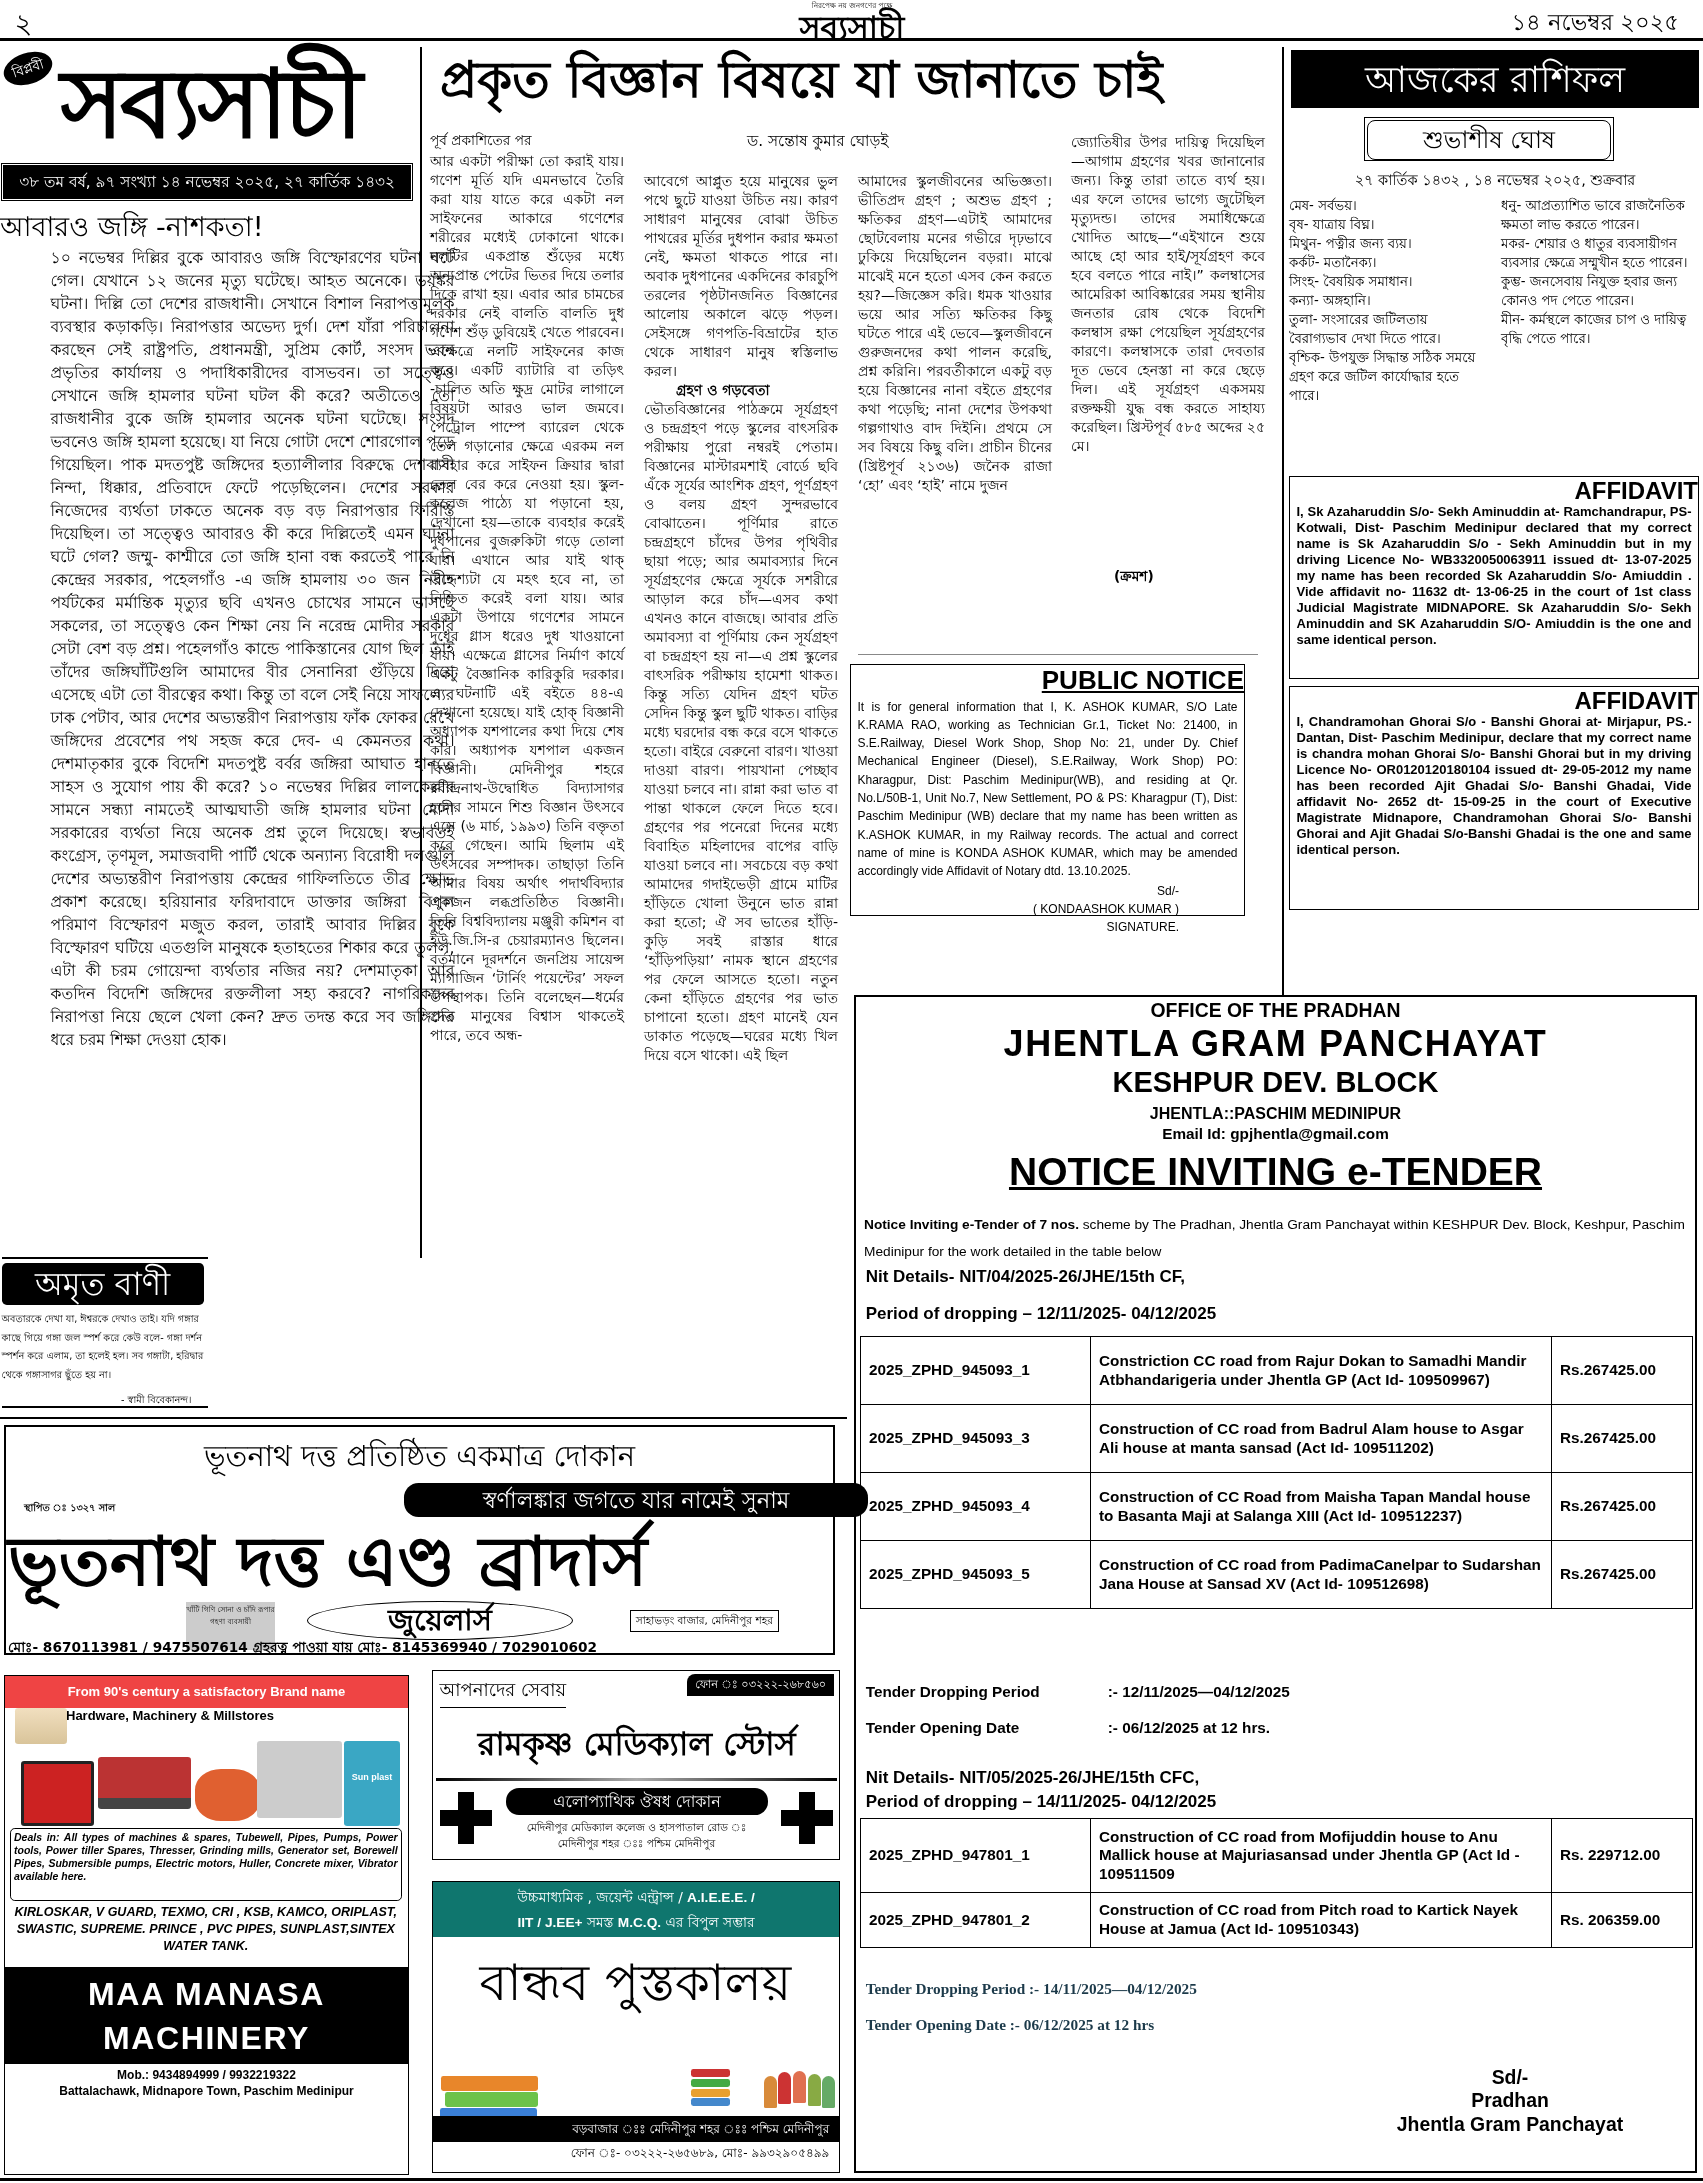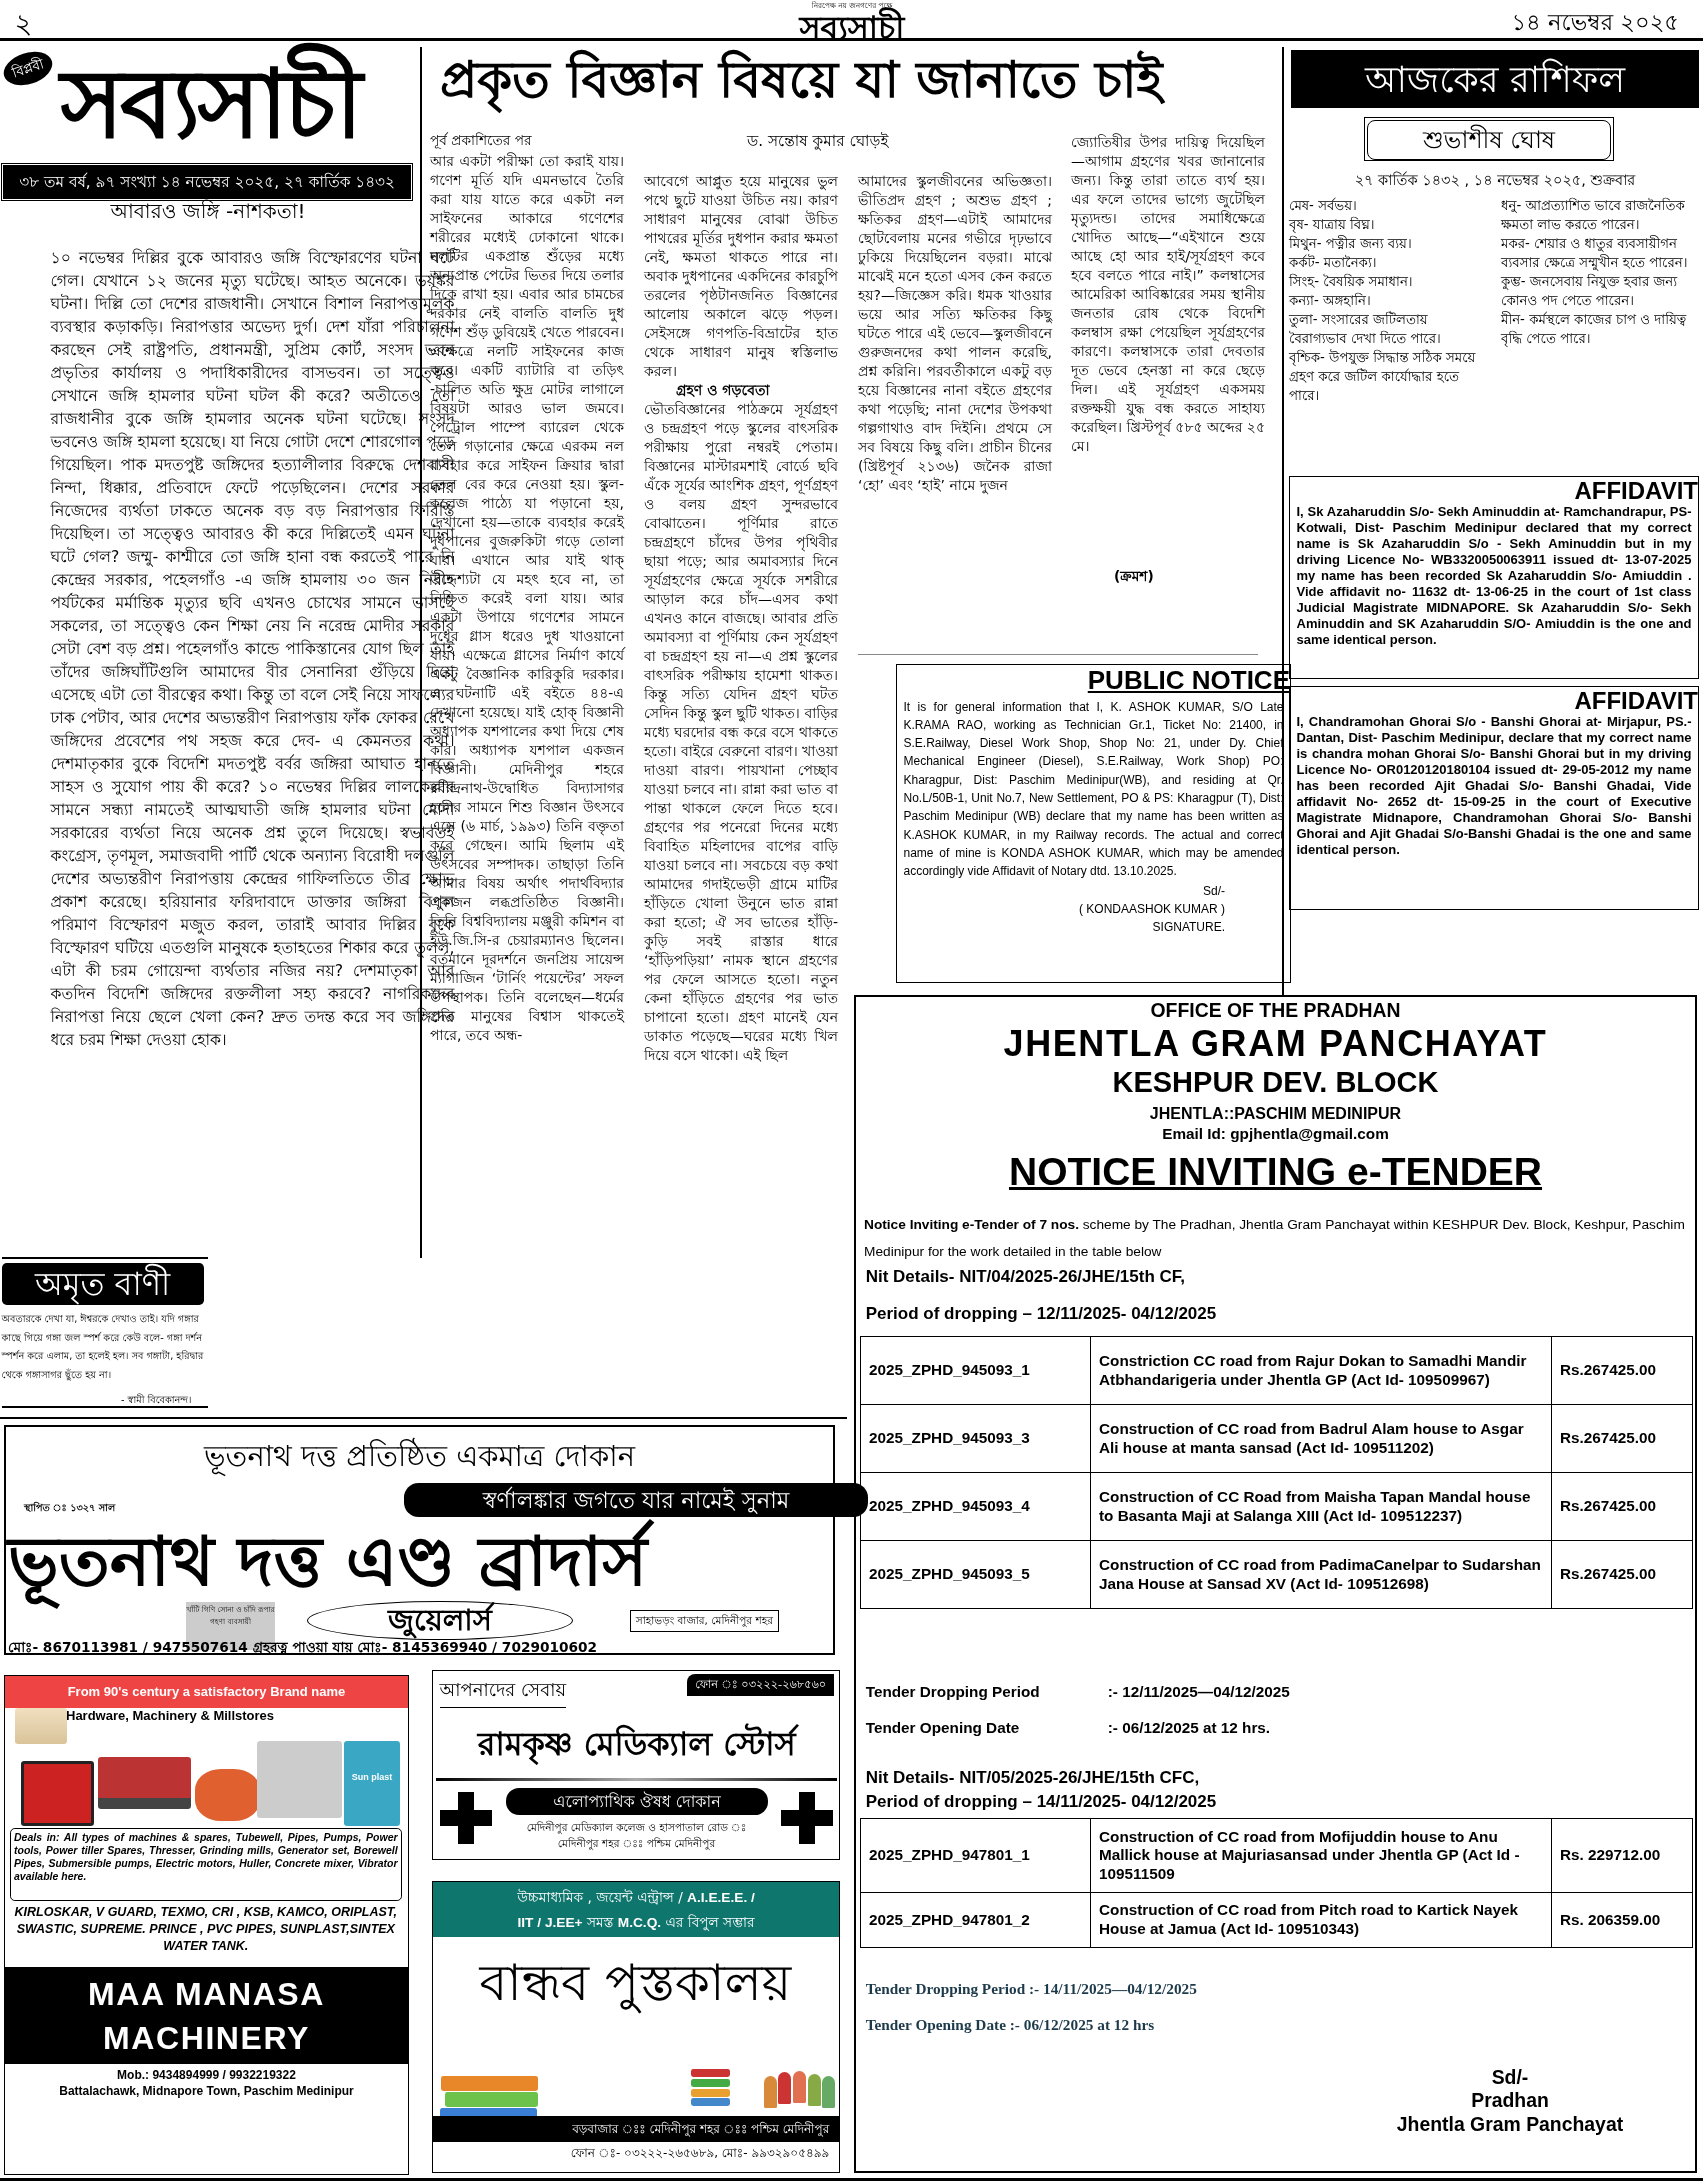--- a/index.html
+++ b/index.html
@@ -15,21 +15,21 @@
   #masthead-small .name { font-size: 32px; font-weight: bold; line-height: 32px; }
   #header-date { right: 24px; top: 4.8px; font-size: 22.6px; }
   #header-rule { left: 0; top: 38px; width: 1703px; height: 3.2px; background: #000; }
 
   .vrule { background: #000; width: 1.6px; }
 
   
   #biplobi-badge { left: 3.2px; top: 53px; width: 50px; height: 31px; border-radius: 50%; background: #000; color: #fff; font-size: 13.7px; display:flex; align-items:center; justify-content:center; transform: rotate(-18deg); }
   #masthead-large { left: 8px; top: 48px; width: 404px; text-align: center; font-size: 95px; font-weight: bold; letter-spacing: -3.2px; line-height: 113px; }
   #issue-box { left: 3.2px; top: 165px; width: 408px; height: 34px; border: 2.4px double #000; background: #000; color: #fff; font-size: 15.3px; display:flex; align-items:center; justify-content:center; outline: 1.6px solid #000; outline-offset: 1.6px; }
-  #editorial-title { left: 0; top: 196px; width: 416px; text-align: center; font-size: 20px; }
+  #editorial-title { left: 0; top: 206px; width: 416px; font-size: 27px; }
   #editorial-body { left: 6.5px; top: 246px; width: 404px; font-size: 15.7px; line-height: 23px; text-align: justify; margin-left: 44px; }
   #amrita-title { left: 1.6px; top: 1263px; width: 202px; height: 42px; background:#000; color:#fff; border-radius: 4.8px; font-size: 32px; text-align:center; line-height: 42px; }
   #amrita-body { left: 1.6px; top: 1310px; width: 205px; font-size: 9.7px; line-height: 18.6px; }
   #amrita-author { left: 121px; top: 1392px; font-size: 9.7px; }
 
   
   #article-title { left: 440px; top: 48px; width: 807px; font-size: 50px; font-weight: bold; line-height: 65px; }
   #article-kicker { left: 430px; top: 129px; font-size: 13.7px; }
   #article-author { left: 747px; top: 129px; font-size: 15.3px; }
   .acol { top: 152px; width: 194px; font-size: 14px; line-height: 19px; text-align: justify; }
@@ -45,21 +45,21 @@
   .rashi-col p { margin-bottom: 0; }
 
   
   .notice { border: 1.6px solid #000; }
   .notice-title { font-family: "Liberation Sans", sans-serif; font-weight: bold; text-align:right; }
   .notice-body { font-family: "Liberation Sans", sans-serif; font-weight: bold; text-align: justify; }
   #affidavit-1 { left: 1289px; top: 476px; width: 410px; height: 203px; }
   #affidavit-2 { left: 1289px; top: 686px; width: 410px; height: 224px; }
   #affidavit-1 .notice-title, #affidavit-2 .notice-title { font-size: 24px; line-height: 27.4px; }
   #affidavit-1 .notice-body, #affidavit-2 .notice-body { font-size: 13px; line-height: 16px; padding: 0 6.5px; }
-  #public-notice { left: 896px; top: 664px; width: 395px; height: 319px; }
+  #public-notice { left: 850px; top: 664px; width: 395px; height: 252px; }
   #public-notice .notice-title { font-size: 26px; text-decoration: underline; line-height: 31px; }
   #public-notice .notice-body { font-size: 12px; line-height: 18.3px; padding: 1.6px 6.5px; font-weight: normal; }
   #public-notice .sig { text-align: right; padding-right: 65px; font-size: 12px; line-height: 18px; }
 
   
   #tender { left: 854px; top: 995px; width: 843px; height: 1178px; border: 2.4px solid #000; }
   .tcenter { position:absolute; left:0; width:100%; text-align:center; font-family:"Liberation Sans",sans-serif; font-weight:bold; }
   #t-office { top: 1.6px; font-size: 19.4px; }
   #t-gp { top: 26px; font-size: 36px; letter-spacing: 1.6px; }
   #t-block { top: 69px; font-size: 29px; }

